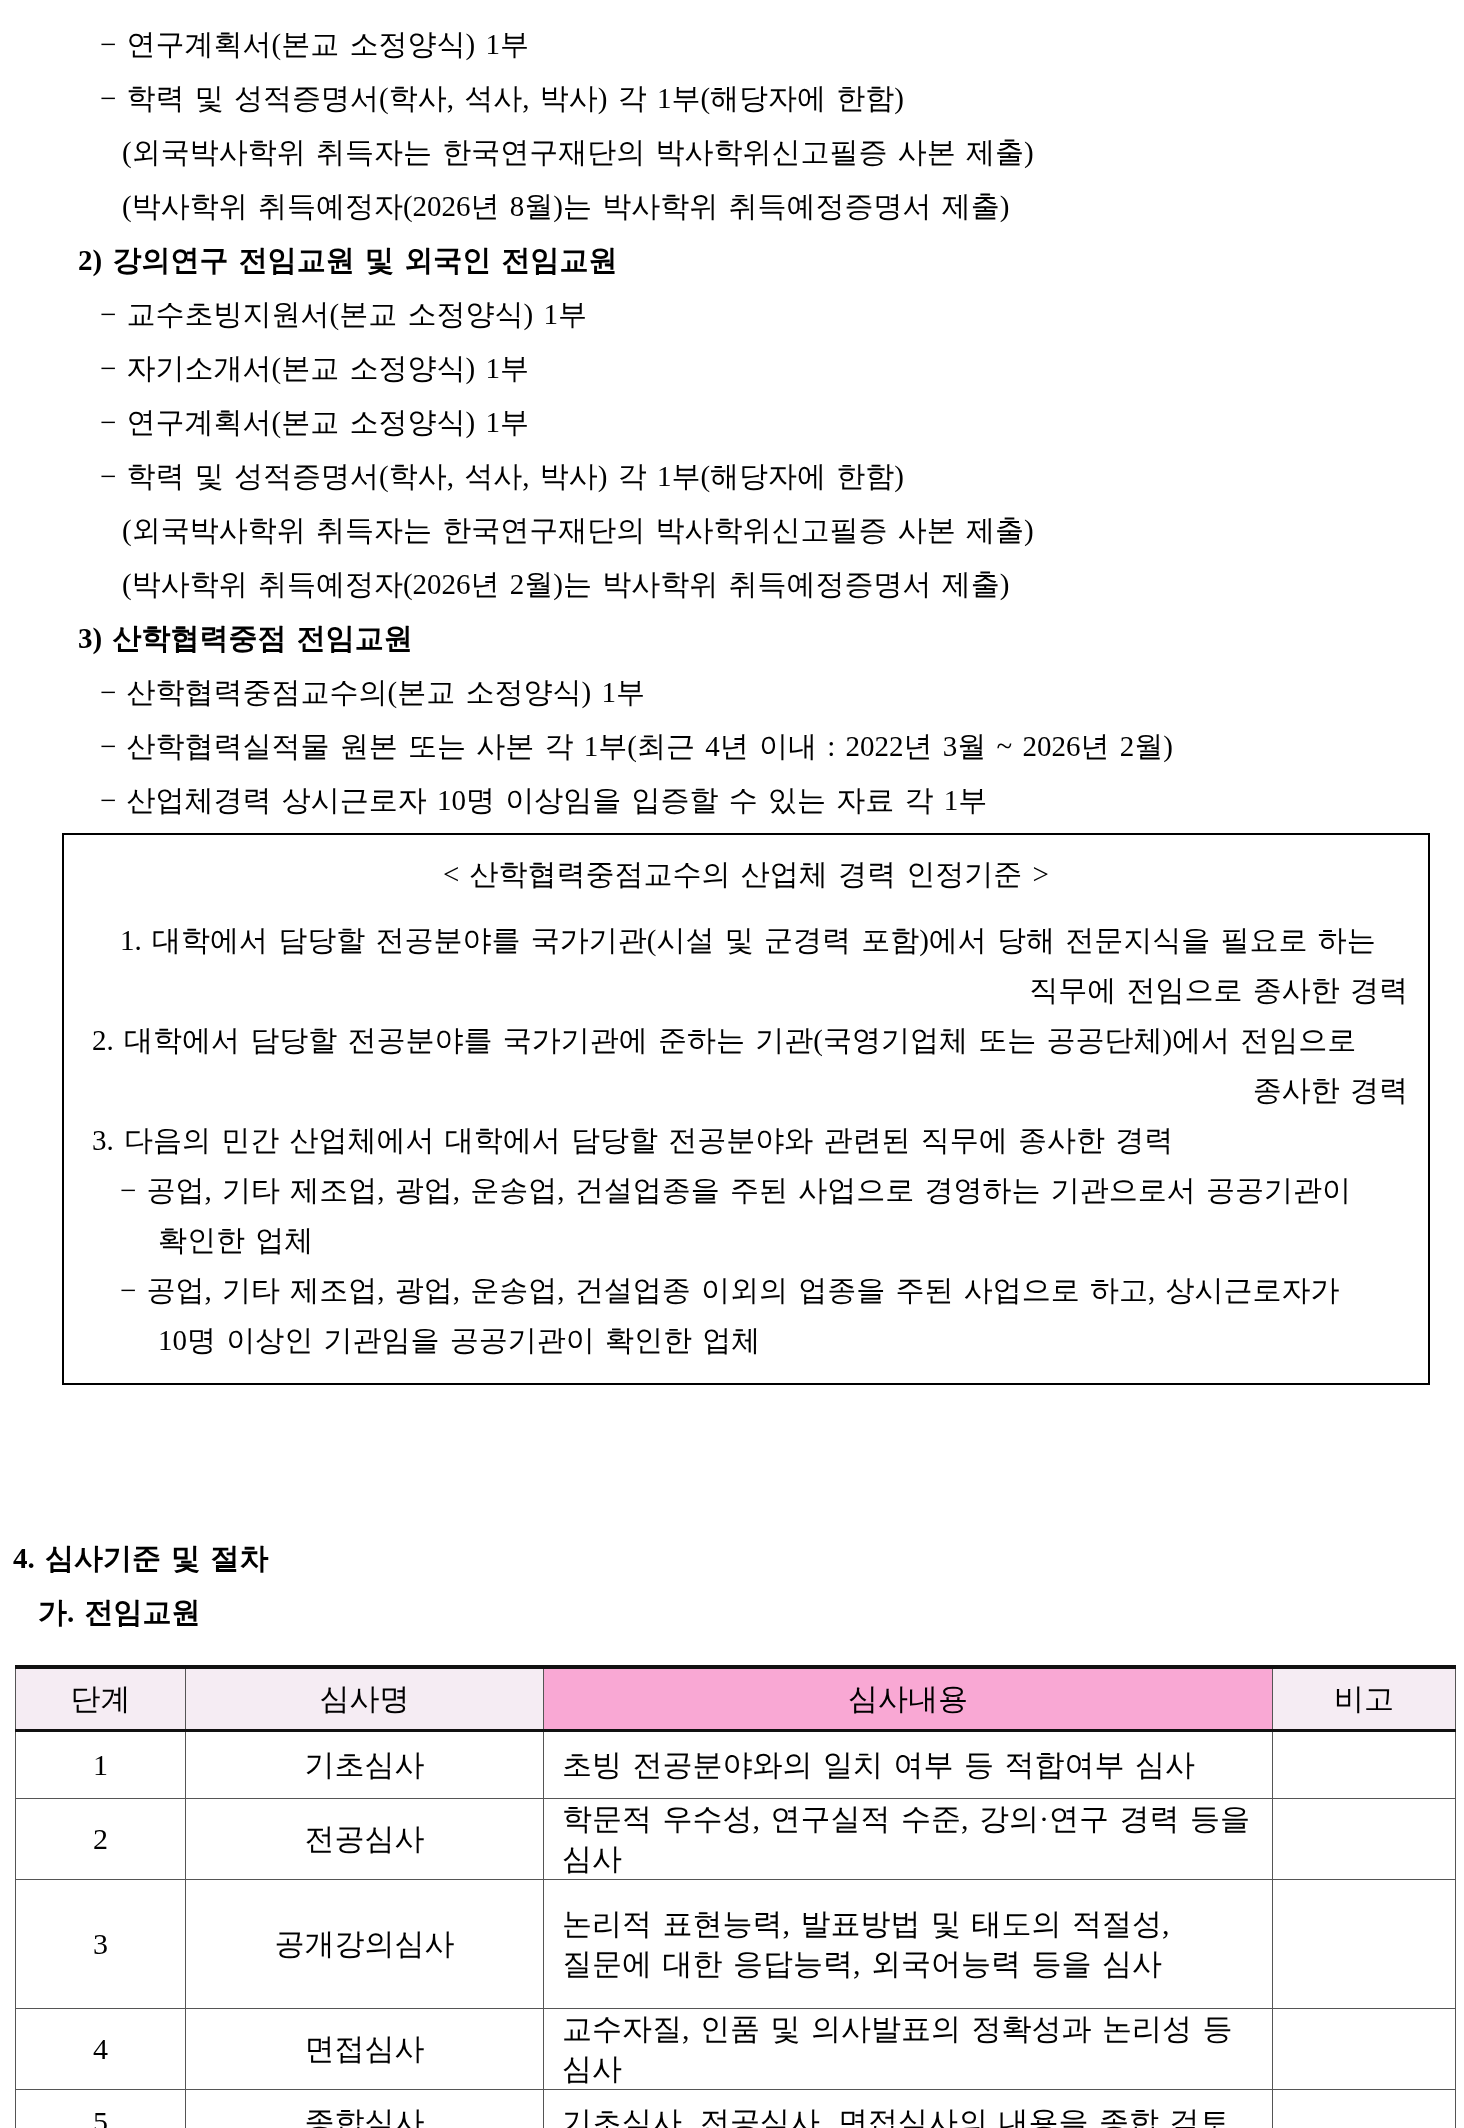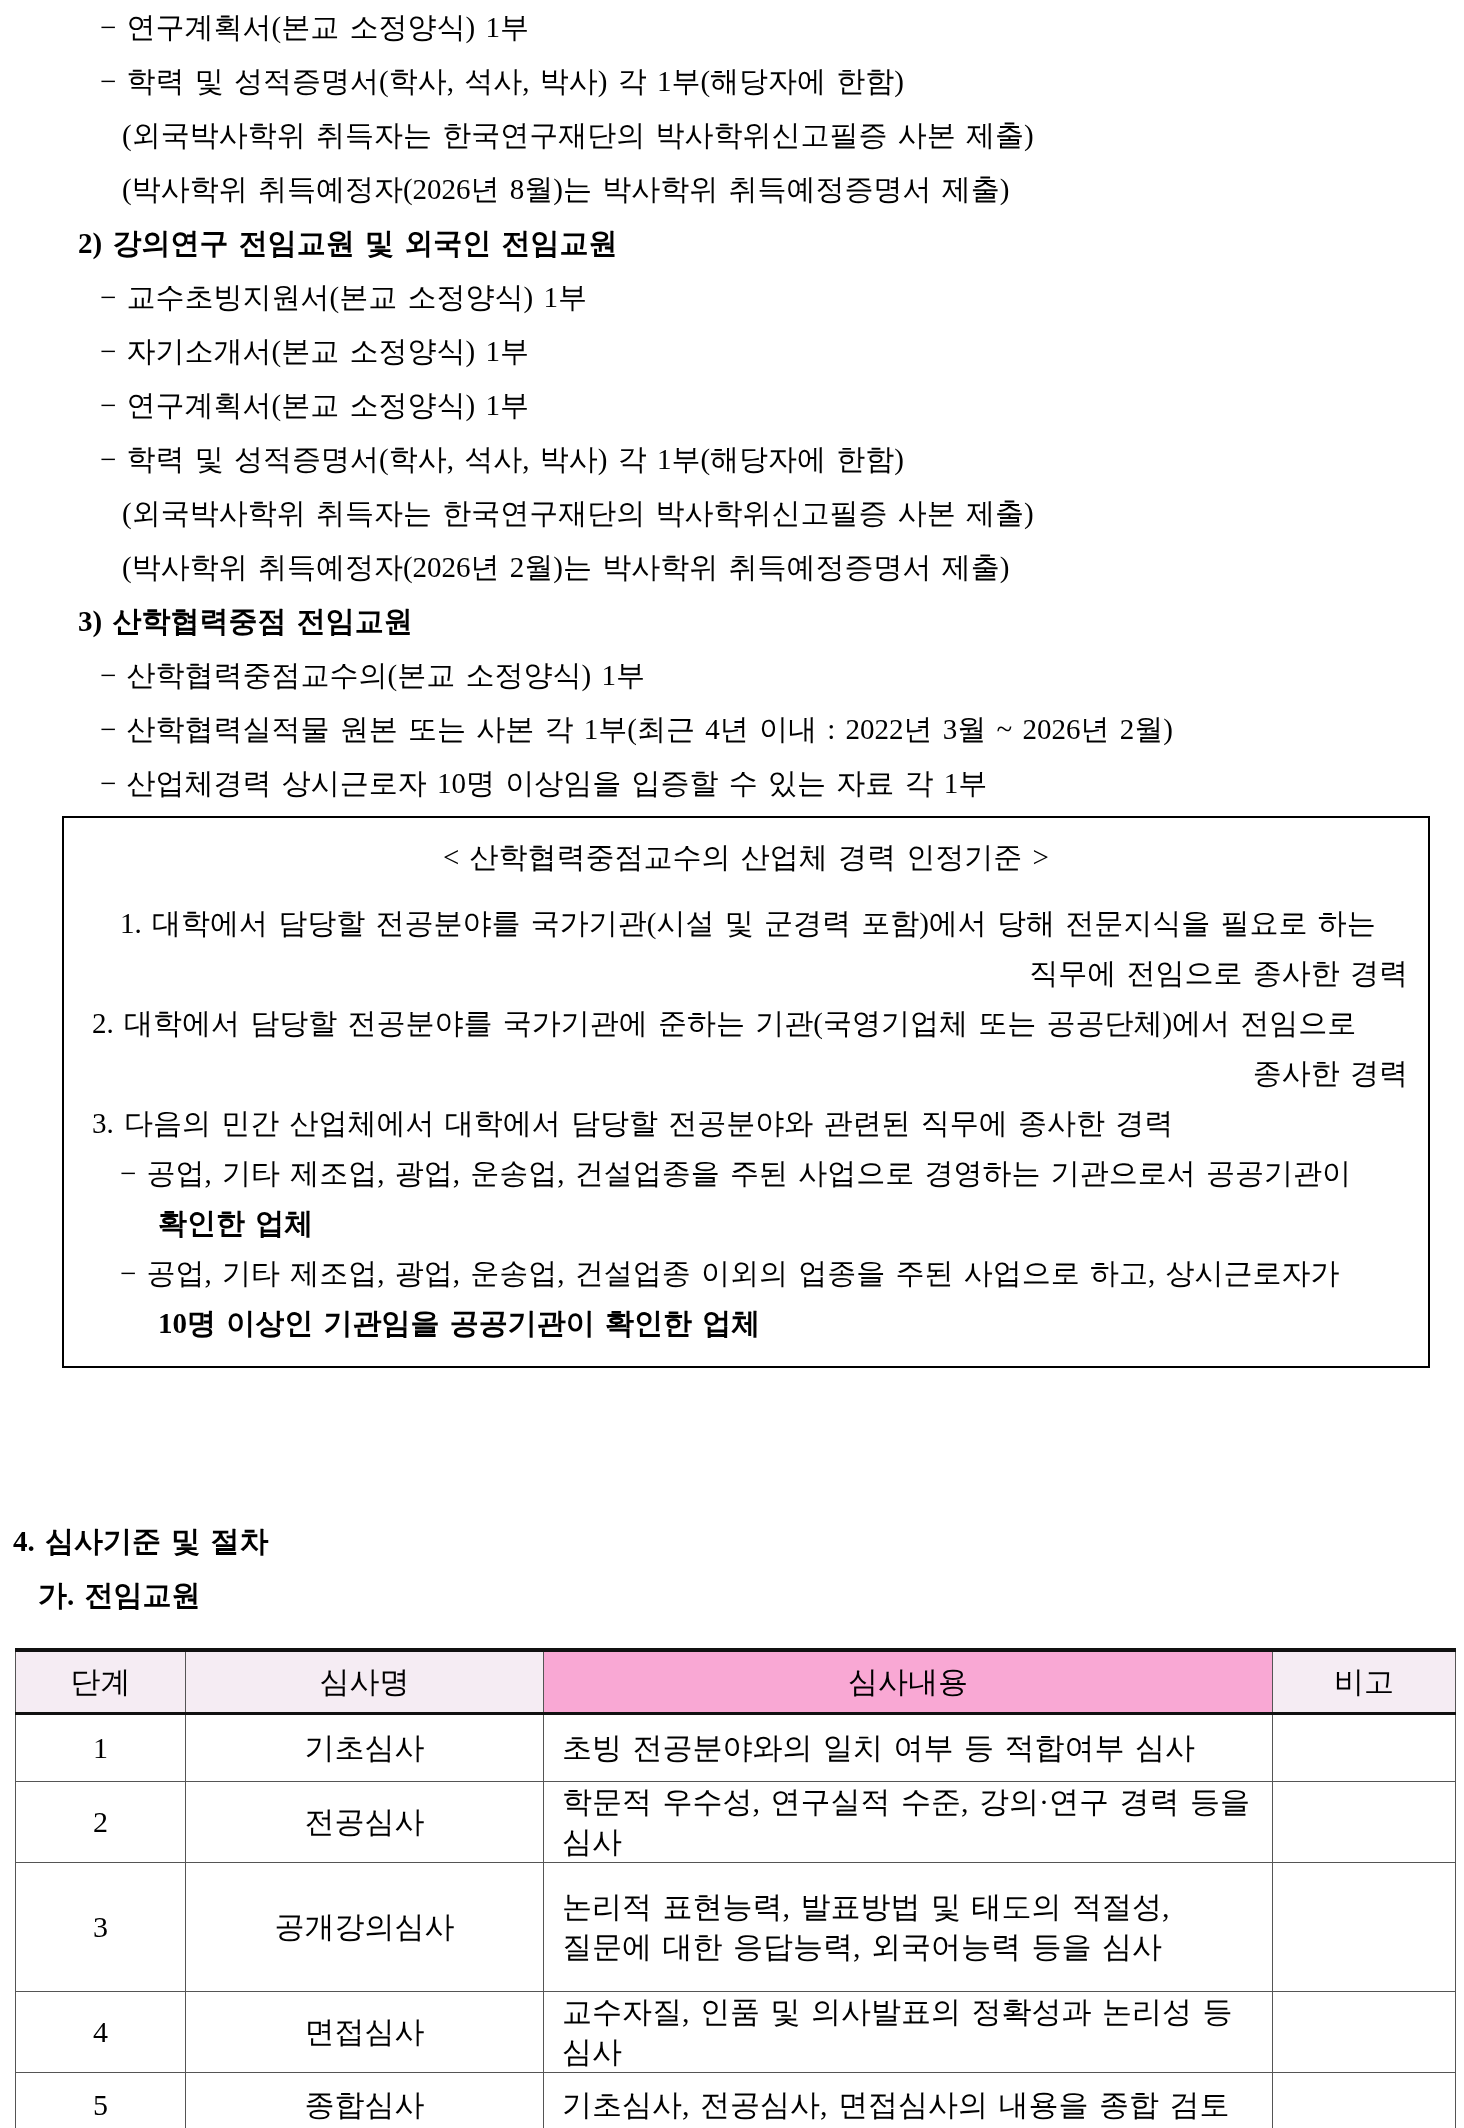--- a/index.html
+++ b/index.html
@@ -1,35 +1,35 @@
 <!DOCTYPE html>
 <html><head>
 <meta charset="utf-8">
 <style>
   html,body{margin:0;padding:0;}
   body{
     width:1464px;height:2128px;overflow:hidden;background:#ffffff;color:#000;
     font-family:"Liberation Serif","DejaVu Serif",serif;
     font-size:29px;line-height:54px;word-spacing:3px;
   }
-  .page{position:relative;width:1324px;height:2128px;padding-top:0;box-sizing:border-box;}
+  .page{position:relative;width:1324px;height:2128px;padding-top:17px;box-sizing:border-box;}
   .li-1{padding-left:100px;white-space:nowrap;}
   .li-2{padding-left:122px;white-space:nowrap;}
   .sec-h{padding-left:78px;font-weight:bold;white-space:nowrap;}
   
   .cbox{
     margin:6px 0 0 62px;width:1368px;box-sizing:border-box;
     border:2px solid #000;padding:14px 20px 18px 20px;line-height:50px;
   }
   .cbox .b-title{text-align:center;white-space:nowrap;}
   .cbox .b-num{padding-left:8px;margin-top:0;white-space:nowrap;}
   .cbox .first{margin-top:16px;margin-left:28px;}
   .cbox .b-cont{padding-left:62px;white-space:nowrap;text-align:right;}
   .cbox .b-dash{padding-left:36px;white-space:nowrap;}
-  .cbox .b-dash-cont{padding-left:74px;white-space:nowrap;font-weight:bold;}
+  .cbox .b-dash-cont{padding-left:74px;white-space:nowrap;}
   
   .h4-main{margin-top:146px;padding-left:13px;font-weight:bold;white-space:nowrap;}
   .h4-sub{padding-left:38px;font-weight:bold;white-space:nowrap;}
   table.review{
     margin:26px 0 0 15px;width:1440px;border-collapse:collapse;table-layout:fixed;
     border-top:4px solid #111;border-bottom:5px solid #111;
     font-size:30px;line-height:40px;word-spacing:3px;
   }
   table.review col.c-step{width:170px;}
   table.review col.c-name{width:358px;}

